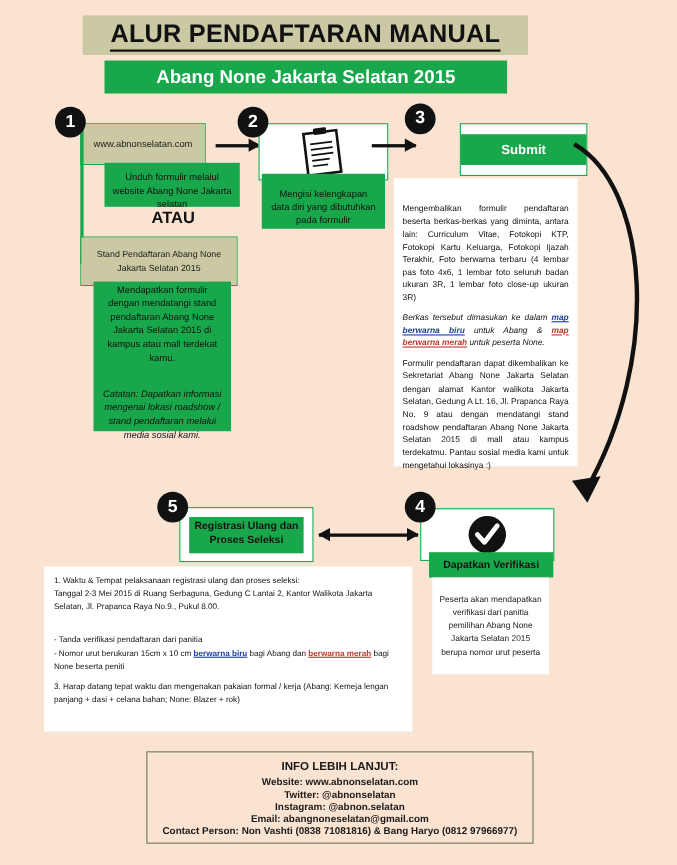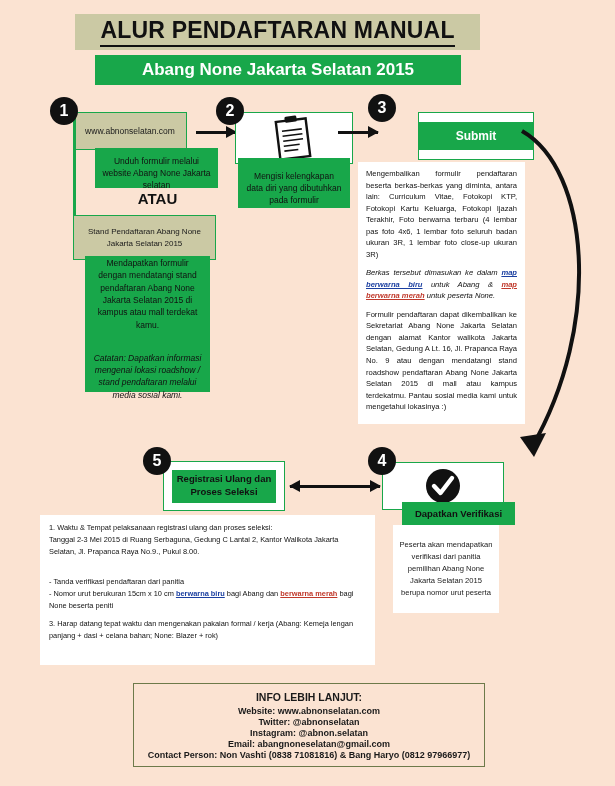--- a/index.html
+++ b/index.html
@@ -66,21 +66,21 @@
   }
   .h-arrow-left:before{
     content:"";position:absolute;left:-1px;top:-5px;
     border-top:6.5px solid transparent;border-bottom:6.5px solid transparent;
     border-right:11px solid #111;
   }
   .green-conn{background:#18a74a;}
 
   
   .txtblock{
-    background:#fff;box-sizing:border-box;padding:6px 8px;
+    background:#fff;box-sizing:border-box;padding:22px 8px;
     font-size:7.6px;line-height:1.52;color:#111;text-align:justify;
   }
   .txtblock p{margin:0 0 7px 0;}
   .txtblock p:last-child{margin-bottom:0;}
   .it{font-style:italic;}
   .ul-blue{text-decoration:underline;font-weight:bold;color:#1b3fa0;}
   .ul-red{text-decoration:underline;font-weight:bold;color:#c0392b;}
 
   
   #detail-block{
@@ -176,21 +176,21 @@
   <polygon points="64,332 50,312 76,308" fill="#111"></polygon>
 </svg>
 
 <div class="abs step-circle" style="left:368px;top:447px;">4</div>
 <div class="abs gbox" style="left:382px;top:462px;width:122px;height:48px;display:flex;align-items:center;justify-content:center;">
   <svg class="check-ic" viewBox="0 0 40 40">
     <circle cx="20" cy="20" r="17" fill="#111"></circle>
     <path d="M 11 20 L 17.5 27 L 29 12" fill="none" stroke="#fff" stroke-width="4.4" stroke-linecap="round" stroke-linejoin="round"></path>
   </svg>
 </div>
-<div class="abs greenfill" style="left:402px;top:502px;width:113px;height:23px;">
+<div class="abs greenfill" style="left:390px;top:502px;width:113px;height:23px;">
   <span style="font-size:9.5px;font-weight:bold;color:#111;">Dapatkan Verifikasi</span>
 </div>
 <div class="abs" style="left:393px;top:525px;width:106px;height:88px;background:#fff;box-sizing:border-box;display:flex;align-items:center;justify-content:center;">
   <span style="font-size:7.6px;line-height:1.58;text-align:center;padding:3px 6px;">Peserta akan mendapatkan verifikasi dari panitia pemilihan  Abang None Jakarta Selatan 2015 berupa nomor urut peserta</span>
 </div>
 
 <div class="abs h-arrow h-arrow-left" style="left:290px;top:485px;width:90px;"></div>
 
 <div class="abs step-circle" style="left:143px;top:447px;">5</div>
 <div class="abs gbox" style="left:163px;top:461px;width:122px;height:50px;display:flex;align-items:center;justify-content:center;">

